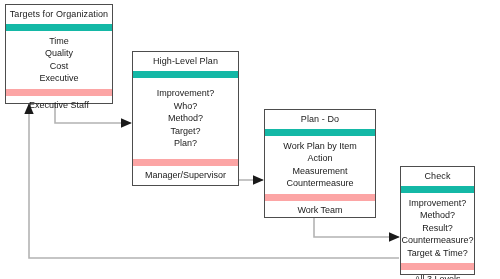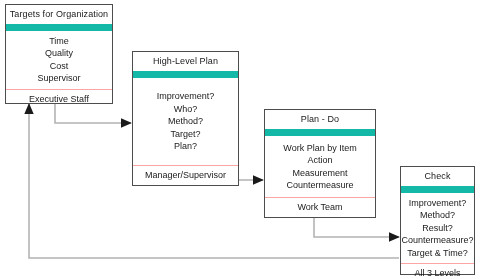--- a/index.html
+++ b/index.html
@@ -37,21 +37,21 @@
     text-align: center;
     font-size: 9px;
     color: #1a1a1a;
     line-height: 1;
     padding: 5px 2px 5px 2px;
     letter-spacing: .1px;
   }
   .box-body {
     flex: 1 1 auto;
     box-sizing: border-box;
-    border-bottom: 1px solid #fca5a5;
+    border-bottom: 7px solid #fca5a5;
     display: flex;
     flex-direction: column;
     align-items: center;
     justify-content: center;
     padding: 4px 2px;
   }
   .box-body .line {
     font-size: 9px;
     color: #1a1a1a;
     line-height: 12.4px;
@@ -90,21 +90,21 @@
 
     <path d="M 399 258 L 29 258 L 29 104" fill="none" stroke="#b3b3b3" stroke-width="1.6" marker-end="url(#arrow-up)"></path>
   </svg>
 
   <div class="pdca-box" style="left:5px; top:4px; width:108px; height:100px;">
     <div class="box-header">Targets for Organization</div>
     <div class="box-body">
       <div class="line">Time</div>
       <div class="line">Quality</div>
       <div class="line">Cost</div>
-      <div class="line">Supervisor</div>
+      <div class="line">Executive</div>
     </div>
     <div class="box-footer">Executive Staff</div>
   </div>
 
   <div class="pdca-box" style="left:132px; top:51px; width:107px; height:135px;">
     <div class="box-header">High-Level Plan</div>
     <div class="box-body">
       <div class="line">Improvement?</div>
       <div class="line">Who?</div>
       <div class="line">Method?</div>

